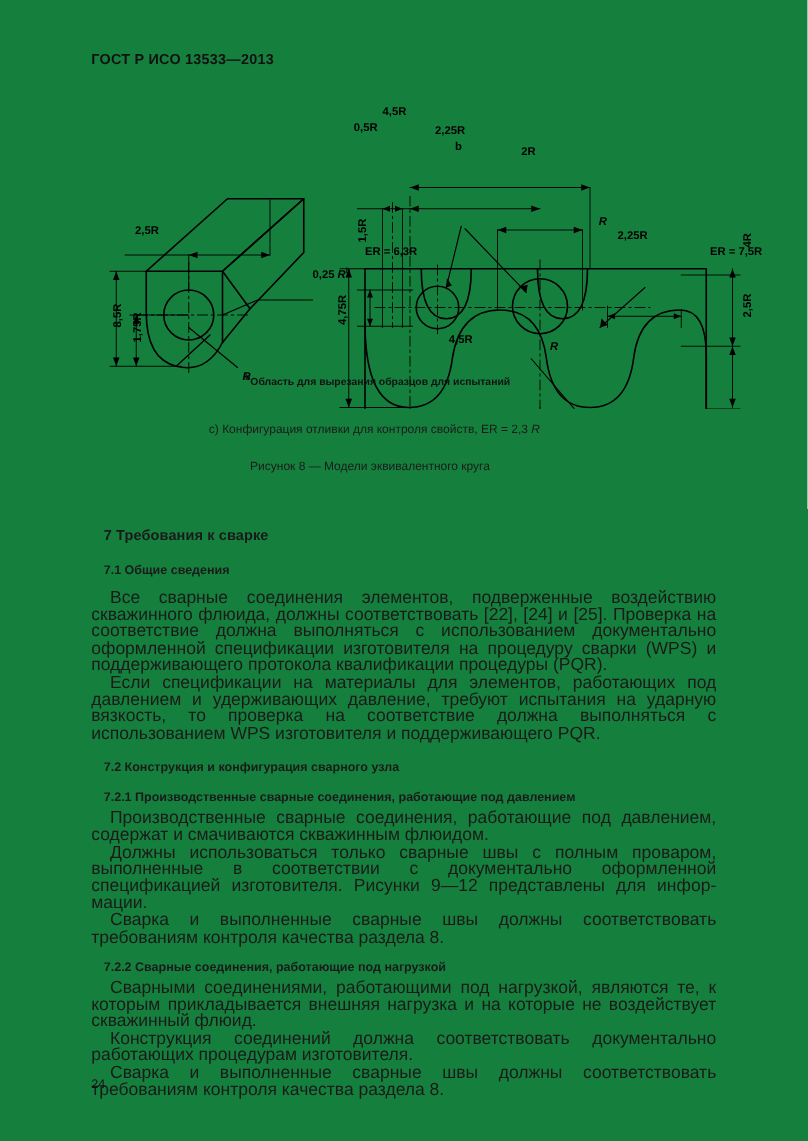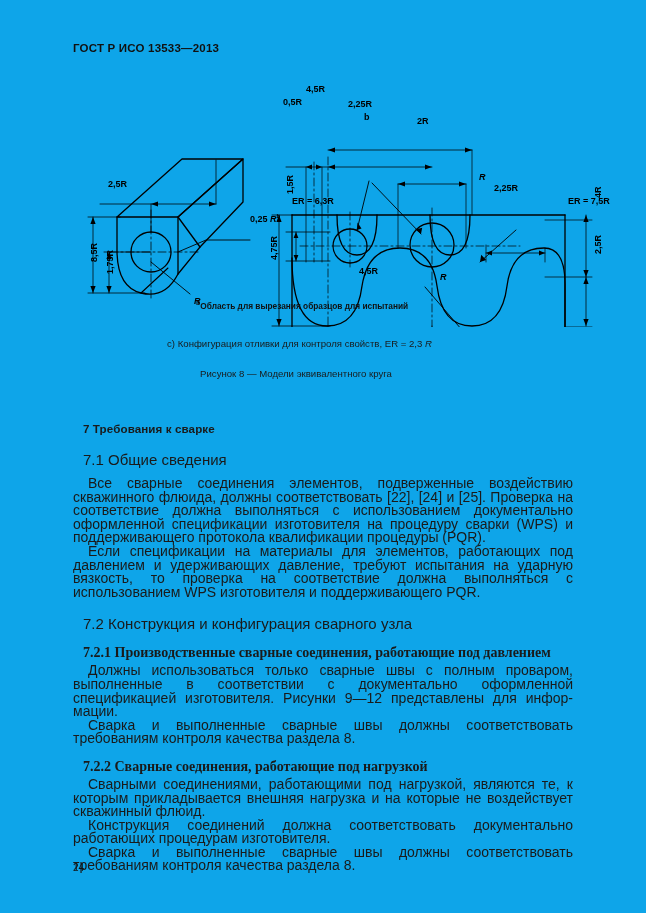--- a/index.html
+++ b/index.html
@@ -8,21 +8,21 @@
     background: #ffffff;
   }
   body {
     font-family: "Liberation Sans", sans-serif;
     color: #1a1a1a;
   }
   .page {
     position: relative;
     width: 646px;
     height: 913px;
-    background: #0ea5e9;
+    background: #15803d;
     overflow: hidden;
   }
   .std-header {
     position: absolute;
     left: 73px;
     top: 42px;
     font-size: 11.5px;
     font-weight: bold;
     letter-spacing: 0.2px;
     color: #111;
@@ -77,29 +77,28 @@
     top: 418px;
     width: 500px;
   }
   .h1 {
     font-size: 11.6px;
     font-weight: bold;
     margin: 4px 0 16px 10px;
     letter-spacing: 0.1px;
   }
   .h2 {
-    font-size: 15px;
-    font-weight: normal;
+    font-size: 10px;
+    font-weight: bold;
     margin: 0 0 9px 10px;
   }
   .h3 {
-    font-size: 14px;
+    font-size: 10px;
     font-weight: bold;
     margin: 13px 0 3px 10px;
-    font-family: Liberation Serif, serif;
   }
   .h2.spaced { margin-top: 16px; }
   p.para {
     font-size: 14px;
     line-height: 13.6px;
     margin: 0;
     text-align: justify;
     text-indent: 15px;
     hyphens: manual;
   }
@@ -322,20 +321,21 @@
     <div class="h2">7.1 Общие сведения</div>
 
     <p class="para">Все сварные соединения элементов, подверженные воздействию скважинного флюида, должны со­ответствовать [22], [24] и [25]. Проверка на соответствие должна выполняться с использованием докумен­тально оформленной спецификации изготовителя на процедуру сварки (WPS) и поддерживающего прото­кола квалификации процедуры (PQR).</p>
 
     <p class="para">Если спецификации на материалы для элементов, работающих под давлением и удерживающих давление, требуют испытания на ударную вязкость, то проверка на соответствие должна выполняться с использованием WPS изготовителя и поддерживающего PQR.</p>
 
     <div class="h2 spaced">7.2 Конструкция и конфигурация сварного узла</div>
 
     <div class="h3">7.2.1 Производственные сварные соединения, работающие под давлением</div>
 
+    <p class="para">Производственные сварные соединения, работающие под давлением, содержат и смачиваются сква­жинным флюидом.</p>
 
     <p class="para">Должны использоваться только сварные швы с полным проваром, выполненные в соответствии с документально оформленной спецификацией изготовителя. Рисунки 9—12  представлены для инфор­мации.</p>
 
     <p class="para">Сварка  и  выполненные сварные швы должны соответствовать требованиям контроля качества раз­дела 8.</p>
 
     <div class="h3">7.2.2 Сварные соединения, работающие под нагрузкой</div>
 
     <p class="para">Сварными  соединениями,  работающими под нагрузкой, являются те, к которым прикладывается внешняя нагрузка и на которые не воздействует скважинный флюид.</p>
 
     <p class="para">Конструкция соединений должна соответствовать документально работающих процедурам изгото­вителя.</p>

